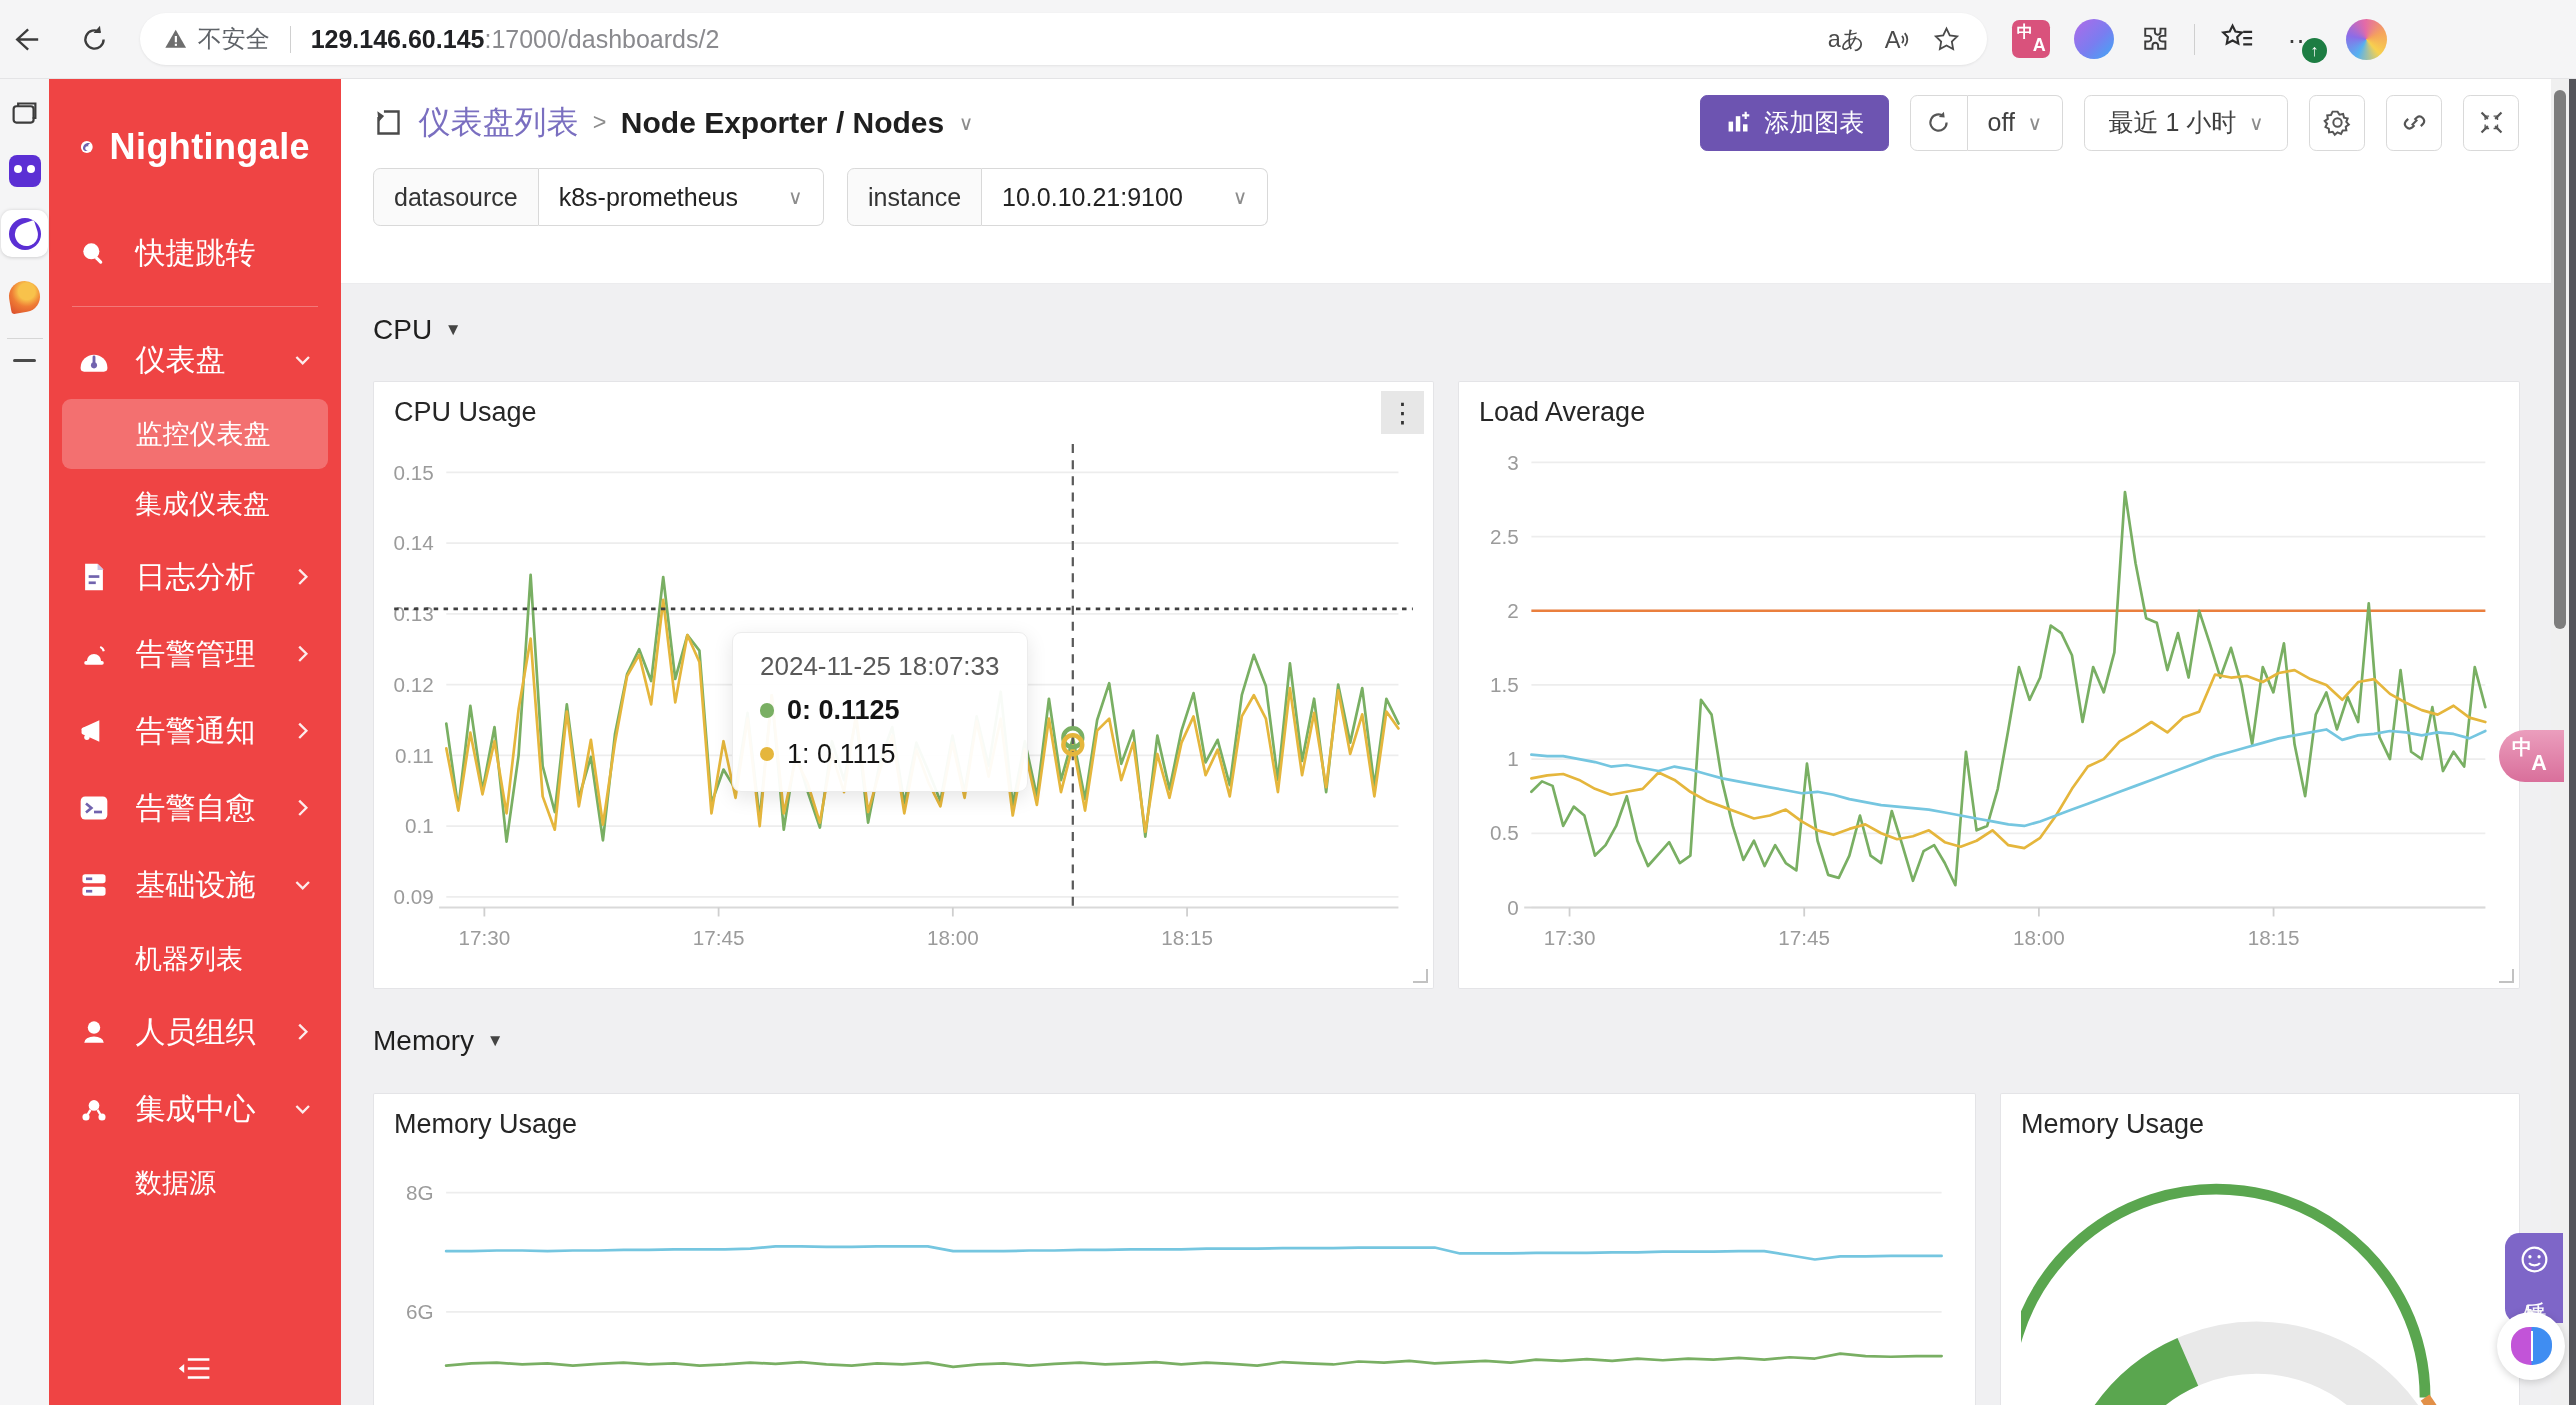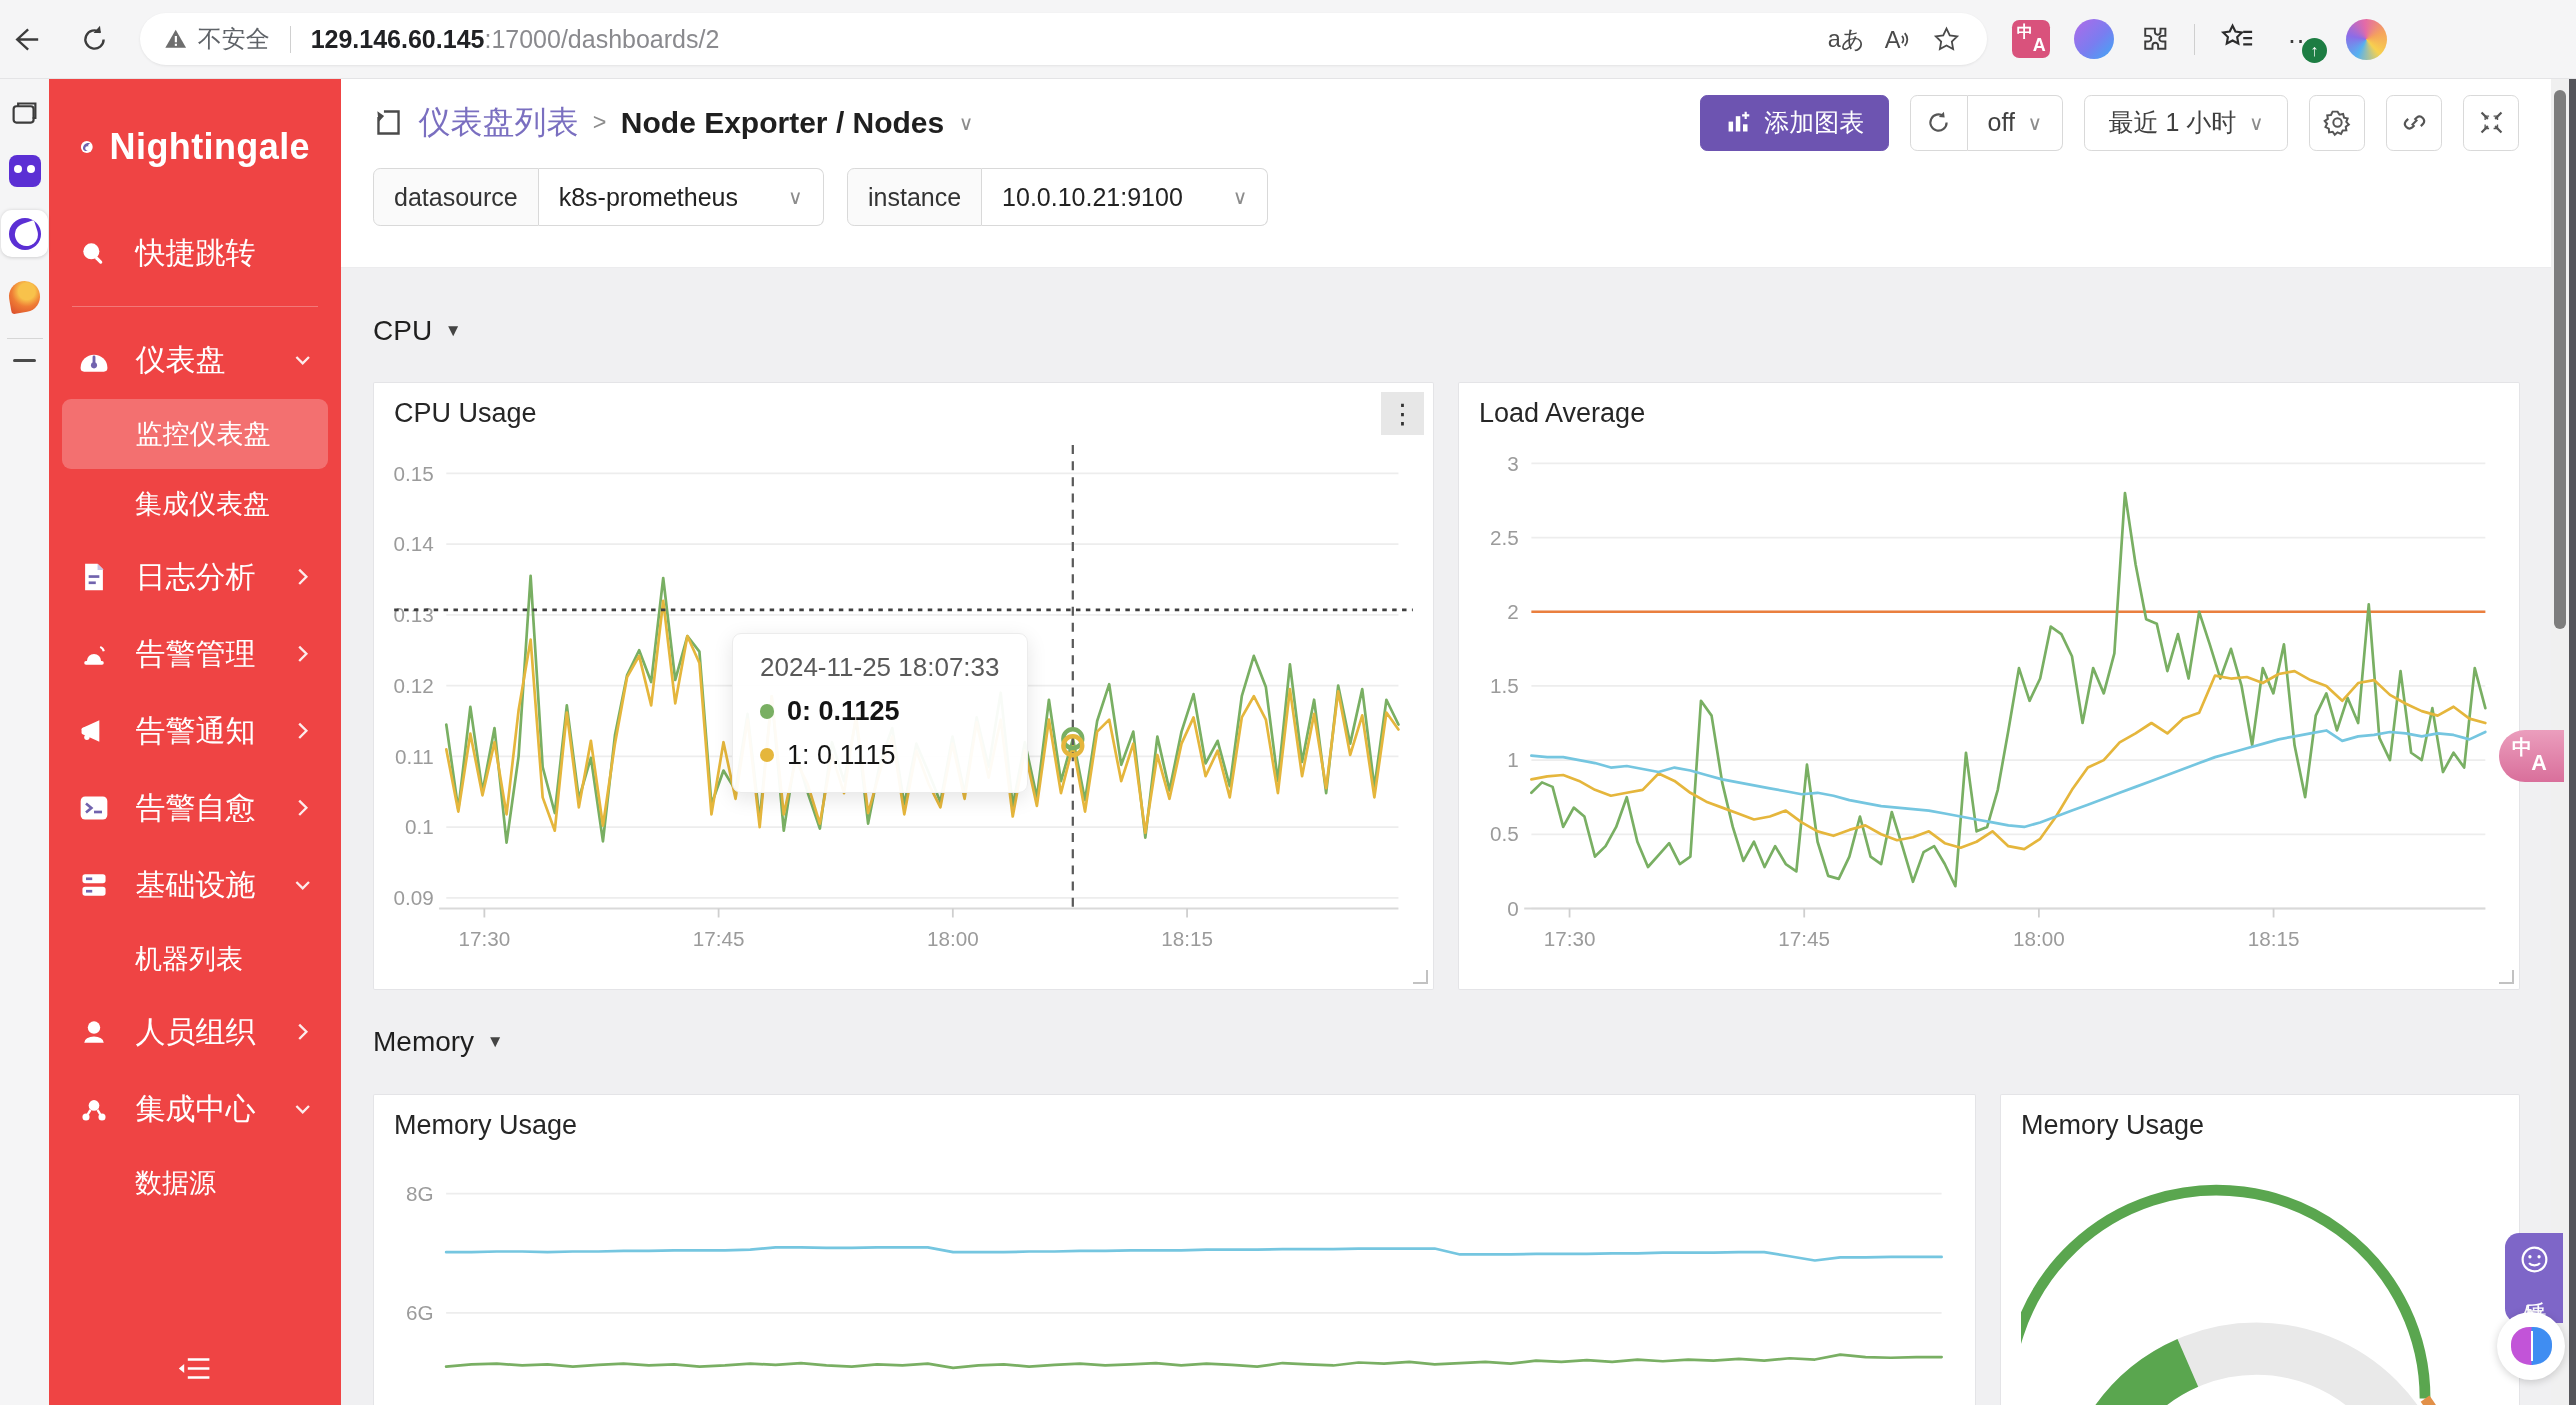--- a/index.html
+++ b/index.html
@@ -62,25 +62,25 @@
   .crumb-title{color:#1f1f1f;font-size:30px;font-weight:bold}
   .actions{display:flex;align-items:center;gap:21px}
   .btn{height:56px;border:0.9px solid #d9d9d9;background:#fff;border-radius:7.2px;display:flex;align-items:center;justify-content:center;font-size:25px;color:#404040;cursor:pointer}
   .btn-sq{width:56px}
   .btn-primary{background:#6d54b1;border:0.9px solid #6d54b1;color:#fff;padding:0 23.4px;gap:12.6px}
   .btn-group{display:flex}
   .btn-group .seg1{width:58px;border-radius:7.2px 0 0 7.2px}
   .btn-group .seg2{border-left:none;border-radius:0 7.2px 7.2px 0;padding:0 20px;gap:12.6px}
   .btn-time{padding:0 23.4px;gap:12.6px}
   .caret{color:#8c8c8c;font-size:20px}
-  .filters{display:flex;gap:23.4px;margin:16px 0 0;padding-bottom:41px}
+  .filters{display:flex;gap:23.4px;margin:16px 0 16px;padding-bottom:41px}
   .filter{display:flex;height:58px;font-size:25px}
   .f-label{background:#fafafa;border:0.9px solid #d9d9d9;border-radius:7.2px 0 0 7.2px;display:flex;align-items:center;padding:0 20px;color:#333}
   .f-value{background:#fff;border:0.9px solid #d9d9d9;border-left:none;border-radius:0 7.2px 7.2px 0;display:flex;align-items:center;gap:50px;padding:0 20px;color:#222;cursor:pointer}
-  .dash{flex:1;background:#f0f0f2;padding:17px 32px;overflow:hidden;border-top:0.9px solid #ececee}
+  .dash{flex:1;background:#f0f0f2;padding:0 32px;overflow:hidden;border-top:0.9px solid #ececee}
   .group-h{margin-top:25px;height:41px;display:flex;align-items:center;gap:12.6px;font-size:28px;color:#1f1f1f;cursor:pointer}
   .group-caret{font-size:17px;color:#444}
   .prow{display:flex;gap:24px;margin-top:31px}
   .panel{background:#fff;border:0.9px solid #e4e4e7;border-radius:1.8px;position:relative;padding:14.4px 20px 3.6px}
   .p-title{font-size:27px;color:#262626;margin-bottom:7.2px}
   .kebab{position:absolute;top:9px;right:9px;width:43px;height:43px;background:#e7e7e7;color:#333;display:flex;align-items:center;justify-content:center;font-size:27px;cursor:pointer;z-index:4}
   .rsz{position:absolute;right:5.4px;bottom:5.4px;width:14.4px;height:14.4px;border-right:2.7px solid #c2c2c2;border-bottom:2.7px solid #c2c2c2;cursor:nwse-resize}
   .tooltip{position:absolute;left:358px;top:250px;background:rgba(255,255,255,.95);border:0.9px solid #ececec;border-radius:9px;box-shadow:0 5.4px 20px rgba(0,0,0,.1);padding:18px 27px 21.6px;z-index:5;min-width:261px}
   .tt-title{font-size:26px;color:#595959}
   .tt-row{display:flex;align-items:center;gap:12.6px;font-size:27px;color:#141414;margin-top:12.6px}

